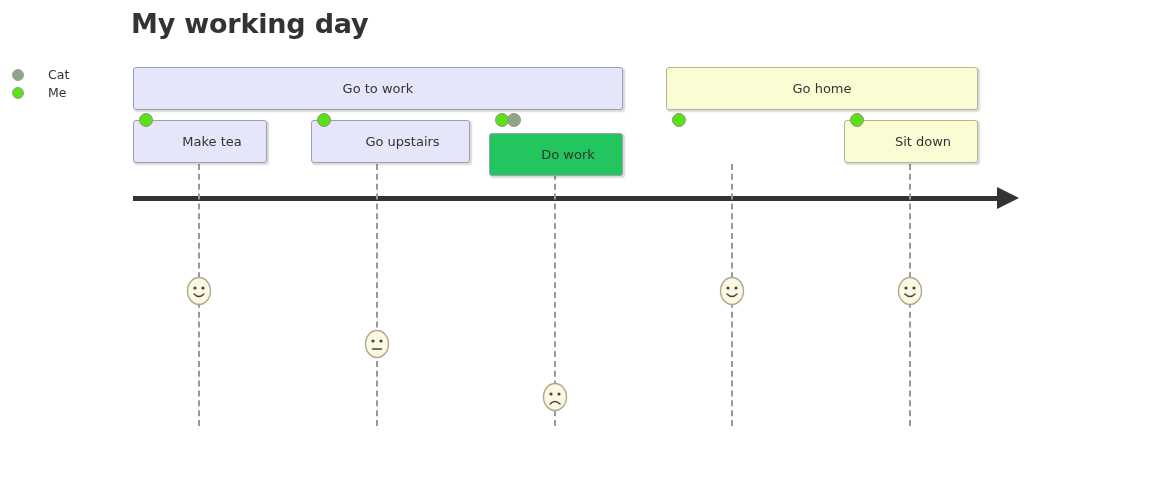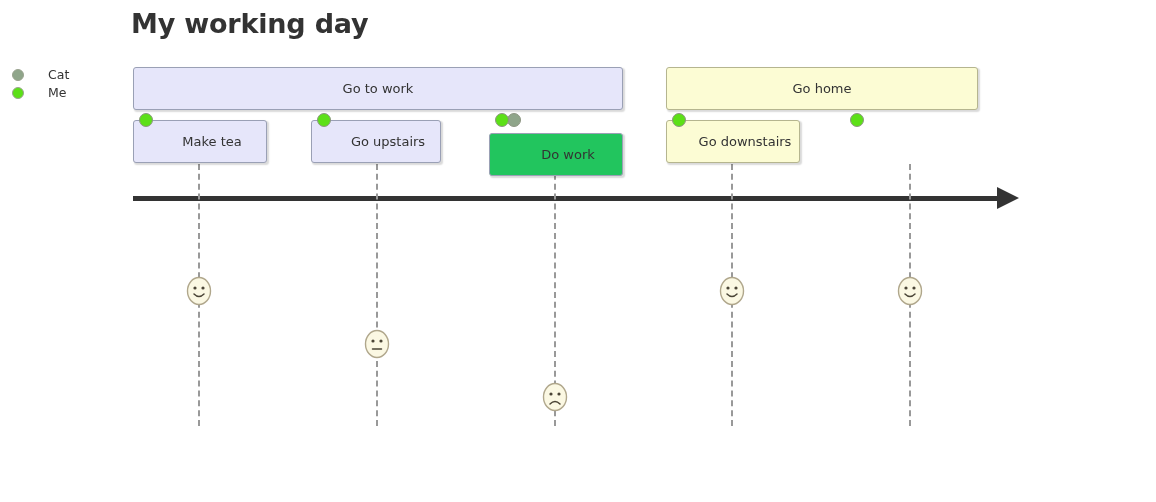--- a/index.html
+++ b/index.html
@@ -166,33 +166,33 @@
     </div>
     <div class="tick-line" style="left: 198px; top: 164px; height: 262px; border-left-color: rgb(153, 153, 153);"></div>
     <div class="tick-line" style="left: 376px; top: 164px; height: 262px; border-left-color: rgb(153, 153, 153);"></div>
     <div class="tick-line" style="left: 554px; top: 164px; height: 262px; border-left-color: rgb(153, 153, 153);"></div>
     <div class="tick-line" style="left: 731px; top: 164px; height: 262px; border-left-color: rgb(153, 153, 153);"></div>
     <div class="tick-line" style="left: 909px; top: 164px; height: 262px; border-left-color: rgb(153, 153, 153);"></div>
     <div class="task-box" style="left: 133px; top: 120px; width: 134px; background: rgb(230, 230, 250); border-color: rgb(154, 160, 181);">
       <span class="task-label">Make tea</span>
     </div>
     <div class="actor-dot" style="left: 139px; top: 113px; background: rgb(92, 224, 23); z-index: 10;"></div>
-    <div class="task-box" style="left: 311px; top: 120px; width: 130px; background: rgb(230, 230, 250); border-color: rgb(154, 160, 181);">
+    <div class="task-box" style="left: 311px; top: 120px; width: 159px; background: rgb(230, 230, 250); border-color: rgb(154, 160, 181);">
       <span class="task-label">Go upstairs</span>
     </div>
     <div class="actor-dot" style="left: 317px; top: 113px; background: rgb(92, 224, 23); z-index: 10;"></div>
     <div class="task-box" style="left: 489px; top: 133px; width: 134px; background: #22c55e; border-color: rgb(154, 160, 181);">
       <span class="task-label">Do work</span>
     </div>
     <div class="actor-dot" style="left: 495px; top: 113px; background: rgb(92, 224, 23); z-index: 10;"></div>
     <div class="actor-dot" style="left: 507px; top: 113px; background: rgb(143, 165, 138); z-index: 9;"></div>
-    <div class="task-box" style="left: 666px; top: 120px; width: 134px; background: rgb(252, 252, 212); border-color: rgb(181, 181, 143);">
-      <span class="task-label">Go downstairs</span>
-    </div>
     <div class="actor-dot" style="left: 672px; top: 113px; background: rgb(92, 224, 23); z-index: 10;"></div>
+    <div class="task-box" style="left: 844px; top: 120px; width: 134px; background: rgb(252, 252, 212); border-color: rgb(181, 181, 143);">
+      <span class="task-label">Sit down</span>
+    </div>
     <div class="actor-dot" style="left: 850px; top: 113px; background: rgb(92, 224, 23); z-index: 10;"></div>
     <div class="mood-face" style="left: 186px; top: 276px;">
       <svg width="26" height="30" viewBox="0 0 26 30">
         <ellipse cx="13" cy="15" rx="11.5" ry="13.5" fill="#fbf8e3" stroke="#b0a78c" stroke-width="1.4"></ellipse>
         <circle cx="9" cy="12" r="1.6" fill="#4a4436"></circle>
         <circle cx="17" cy="12" r="1.6" fill="#4a4436"></circle>
         <path d="M 8 18 Q 13 23 18 18" fill="none" stroke="#4a4436" stroke-width="1.5" stroke-linecap="round"></path>
       </svg>
     </div>
     <div class="mood-face" style="left: 364px; top: 329px;">

